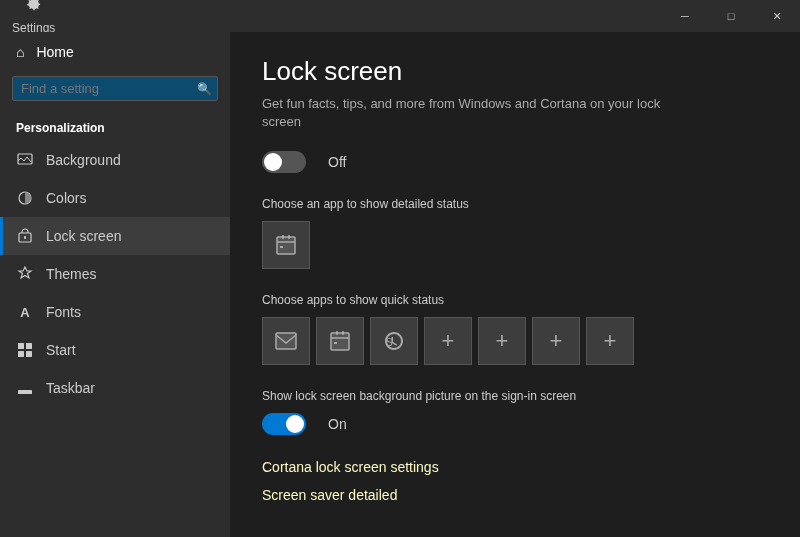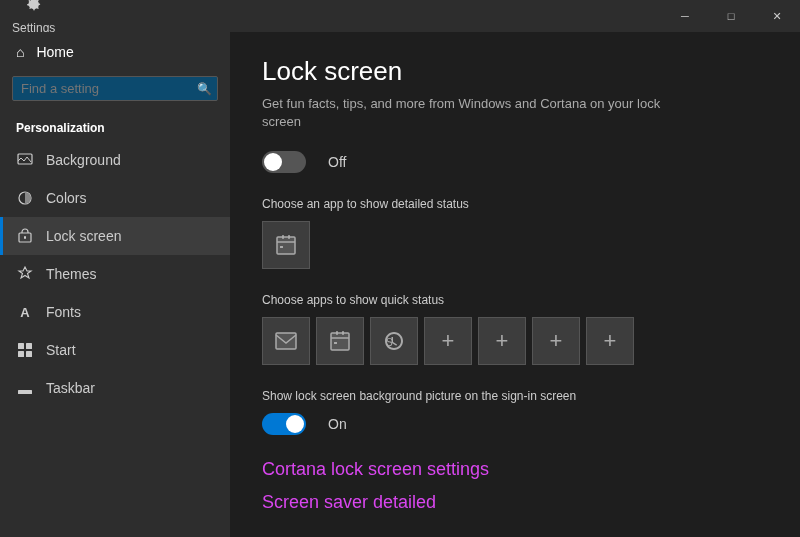--- a/index.html
+++ b/index.html
@@ -226,22 +226,22 @@
     }
     .app-icon-box.plus {
       font-size: 22px;
       color: #aaa;
     }
 
     .section-divider { margin-bottom: 20px; }
 
     .link-item {
       display: block;
-      color: #d946ef;
-      font-size: 18px;
+      color: #fef9c3;
+      font-size: 14px;
       text-decoration: none;
       margin-bottom: 12px;
       cursor: pointer;
     }
 
     
     .main-content::-webkit-scrollbar { width: 6px; }
     .main-content::-webkit-scrollbar-track { background: #2d2d2d; }
     .main-content::-webkit-scrollbar-thumb { background: #555; border-radius: 3px; }
     .sidebar::-webkit-scrollbar { width: 4px; }

